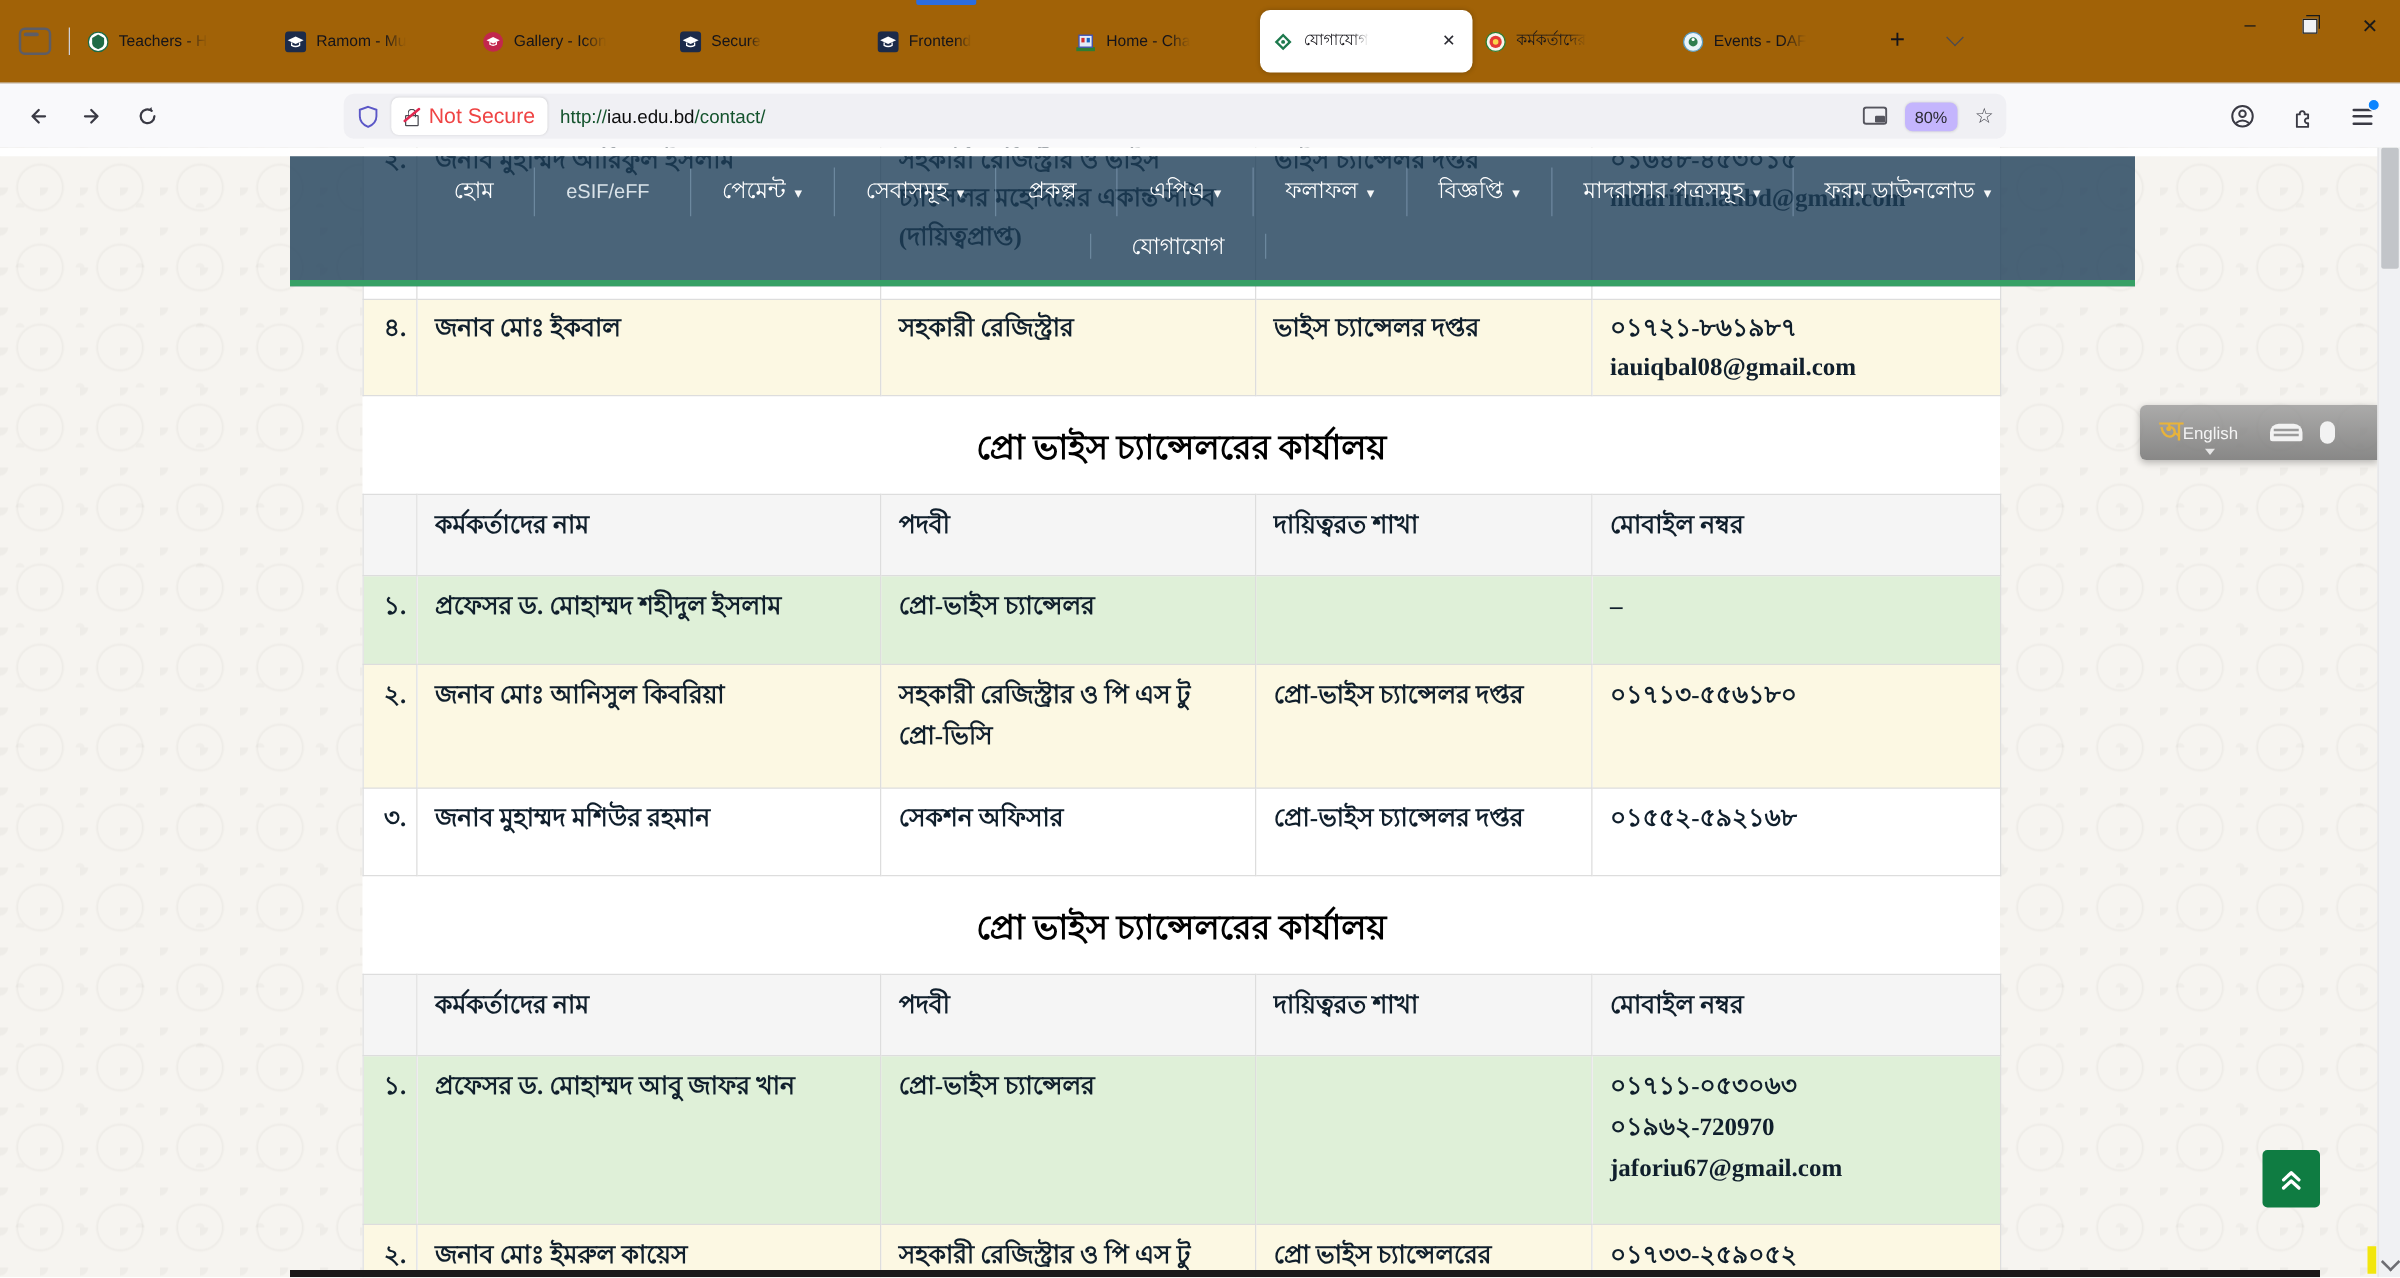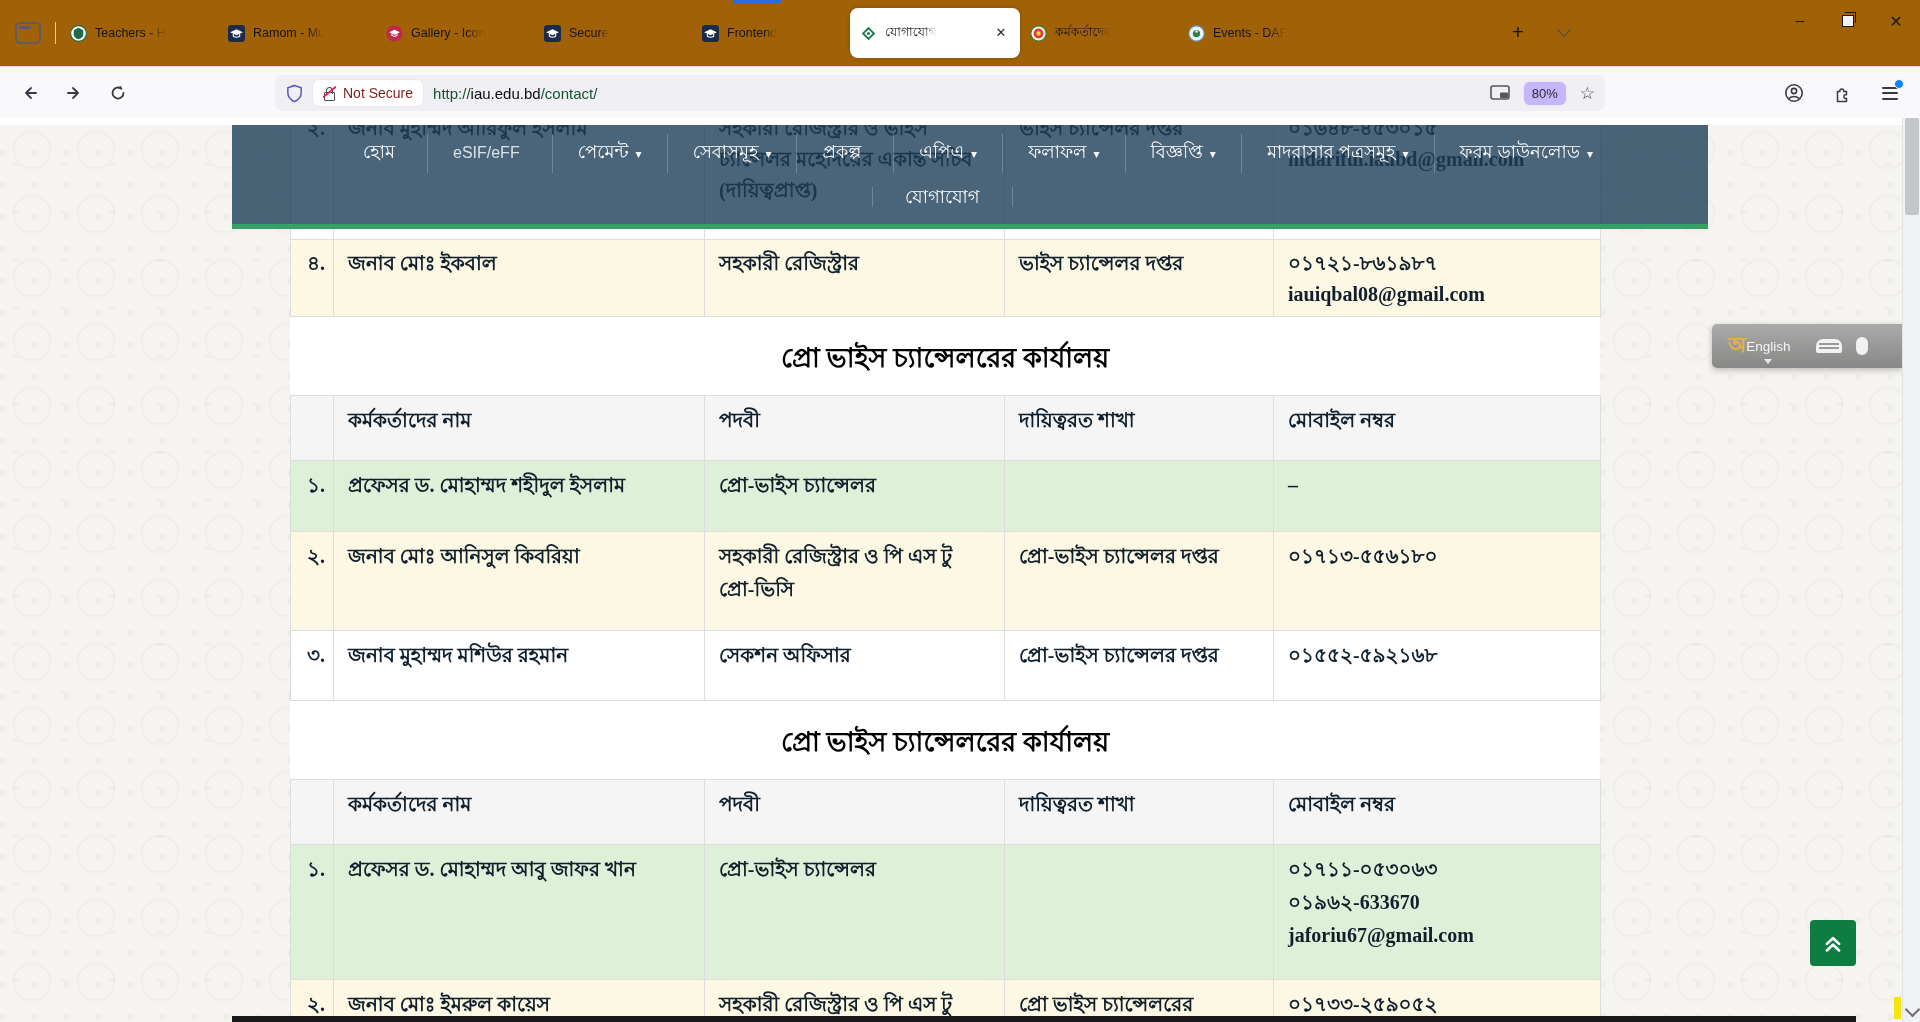--- a/index.html
+++ b/index.html
@@ -28,21 +28,21 @@
   .winctl{position:absolute;right:0;top:0;display:flex;height:42px;}
   .winctl .wbtn{width:48px;height:42px;display:flex;align-items:center;justify-content:center;font-size:16px;color:#1a1a1a;}
   .restore-glyph{width:10px;height:10px;border:1.4px solid #1a1a1a;position:relative;background:#f0f2f5;}
   .restore-glyph::before{content:"";position:absolute;left:2px;top:-4px;width:10px;height:10px;border:1.4px solid #1a1a1a;border-left:none;border-bottom:none;}
 
   
   .toolbar{position:absolute;left:0;top:67px;width:1920px;height:51px;background:#f9f9fb;border-bottom:1px solid #e0e0e4;}
   .navbtn{position:absolute;top:8px;width:36px;height:36px;border-radius:6px;display:flex;align-items:center;justify-content:center;}
   .urlbar{position:absolute;left:275px;top:8px;width:1330px;height:36px;background:#f0f0f4;border-radius:8px;display:flex;align-items:center;padding:0 10px;box-sizing:border-box;}
   .chip{background:#fff;border-radius:6px;display:flex;align-items:center;gap:7px;padding:5px 10px;box-shadow:0 0 2px rgba(0,0,0,.12);}
-  .sec-label{font-size:14px;color:#7f1d1d;}
+  .sec-label{font-size:17px;color:#ef4444;}
   .lockwrap{position:relative;width:13px;height:14px;}
   .lock-body{position:absolute;left:1px;top:6px;width:9px;height:7px;border:1.5px solid #4a4a52;border-radius:1px;}
   .lock-shackle{position:absolute;left:3px;top:1px;width:5px;height:6px;border:1.5px solid #4a4a52;border-bottom:none;border-radius:4px 4px 0 0;}
   .lock-slash{position:absolute;left:-2px;top:5px;width:17px;height:2px;background:#e22850;transform:rotate(-40deg);border-radius:1px;}
   .urltext{font-size:15px;margin-left:10px;white-space:nowrap;}
   .urltext .dim{color:#14532d;}
   .urltext .dom{color:#0c0c0d;}
   .url-right{margin-left:auto;display:flex;align-items:center;gap:14px;}
   .zoombadge{background:#c4b5fd;border-radius:6px;font-size:13px;color:#2b2b33;padding:4px 8px;box-shadow:0 0 2px rgba(0,0,0,.12);}
   .star{font-size:17px;color:#45454e;}
@@ -166,20 +166,31 @@
       </div>
       <div class="tab">
         <span class="fav">
           <svg width="17" height="17" viewBox="0 0 16 16">
               <rect width="16" height="16" rx="3" fill="#1c2b4a"></rect>
               <path d="M8 4 L14 6.8 L8 9.6 L2 6.8 Z" fill="#fff"></path>
               <path d="M5 8.4 V10.6 Q8 12.4 11 10.6 V8.4" fill="none" stroke="#fff"></path>
             </svg>
         </span>
         <span class="ttl">Frontend</span>
+      </div>
+      <div class="tab">
+        <span class="fav">
+          <svg width="17" height="17" viewBox="0 0 16 16">
+              <rect x="1" y="12" width="14" height="3" fill="#2e7d32"></rect>
+              <rect x="3" y="3" width="10" height="9" fill="#e3ecf7" stroke="#3f51b5"></rect>
+              <rect x="4.8" y="5" width="2.4" height="3.4" fill="#d32f2f"></rect>
+              <rect x="8.8" y="5" width="2.4" height="3.4" fill="#1565c0"></rect>
+            </svg>
+        </span>
+        <span class="ttl">Home - Cha</span>
       </div>
       <div class="tab active">
         <span class="fav">
           <svg width="17" height="17" viewBox="0 0 16 16">
               <rect x="4.4" y="4.4" width="7.2" height="7.2" transform="rotate(45 8 8)" fill="#fff" stroke="#1e7a4e" stroke-width="1.8"></rect>
               <circle cx="8" cy="8" r="1.5" fill="#1e7a4e"></circle>
             </svg>
         </span>
         <span class="ttl">যোগাযোগ</span>
         <span class="tclose">✕</span>
@@ -386,21 +397,21 @@
           <td>দায়িত্বরত শাখা</td>
           <td>মোবাইল নম্বর</td>
         </tr>
         <tr class="bg-green">
           <td class="c-serial" style="height:118px">১.</td>
           <td>প্রফেসর ড. মোহাম্মদ আবু জাফর খান</td>
           <td>প্রো-ভাইস চ্যান্সেলর</td>
           <td></td>
           <td>
             <span class="cellline">০১৭১১-০৫৩০৬৩</span>
-            <span class="cellline">০১৯৬২-633670</span>
+            <span class="cellline">০১৯৬২-720970</span>
             <span class="cellline">jaforiu67@gmail.com</span>
           </td>
         </tr>
         <tr class="bg-cream">
           <td class="c-serial" style="height:80px">২.</td>
           <td>জনাব মোঃ ইমরুল কায়েস</td>
           <td>সহকারী রেজিস্ট্রার ও পি এস টু প্রো-ভিসি</td>
           <td>প্রো ভাইস চ্যান্সেলরের কার্যালয়</td>
           <td>০১৭৩৩-২৫৯০৫২</td>
         </tr>

